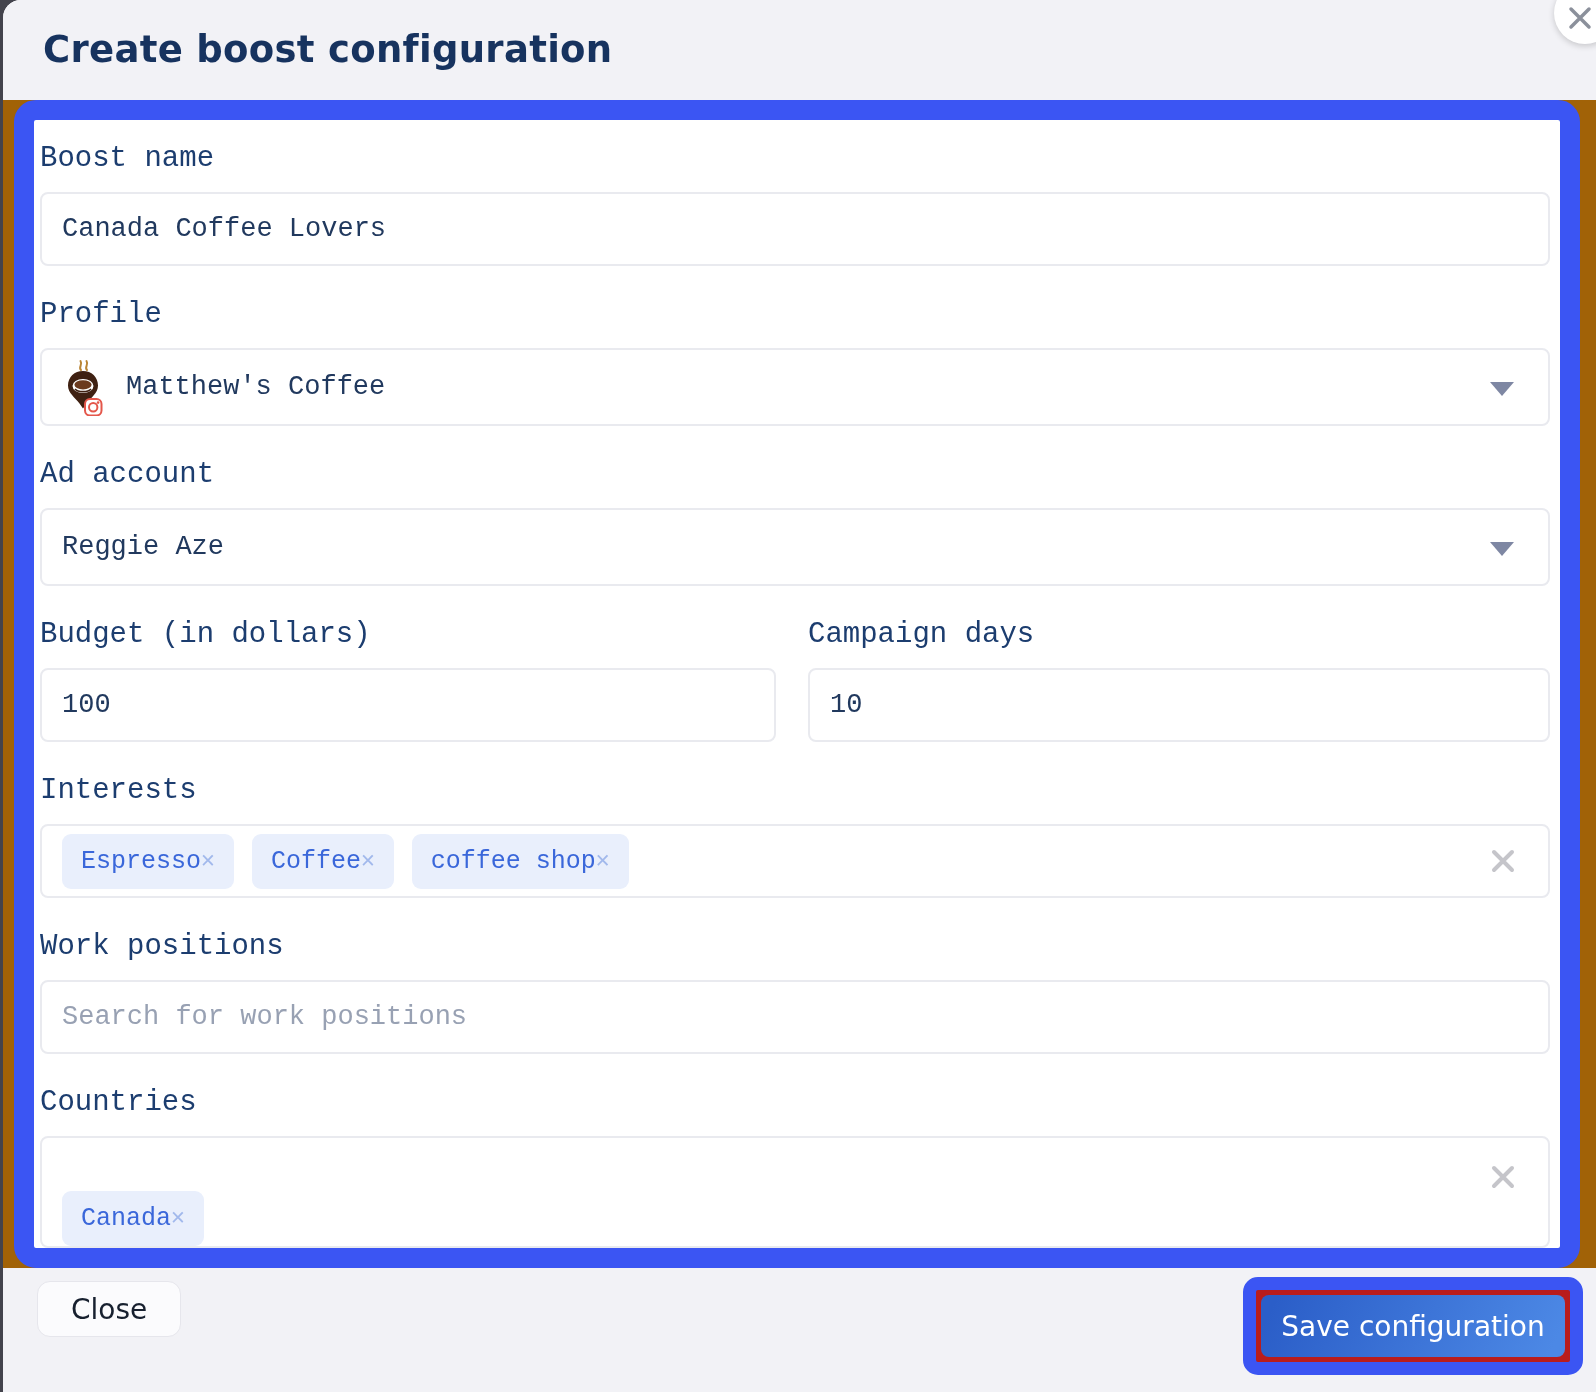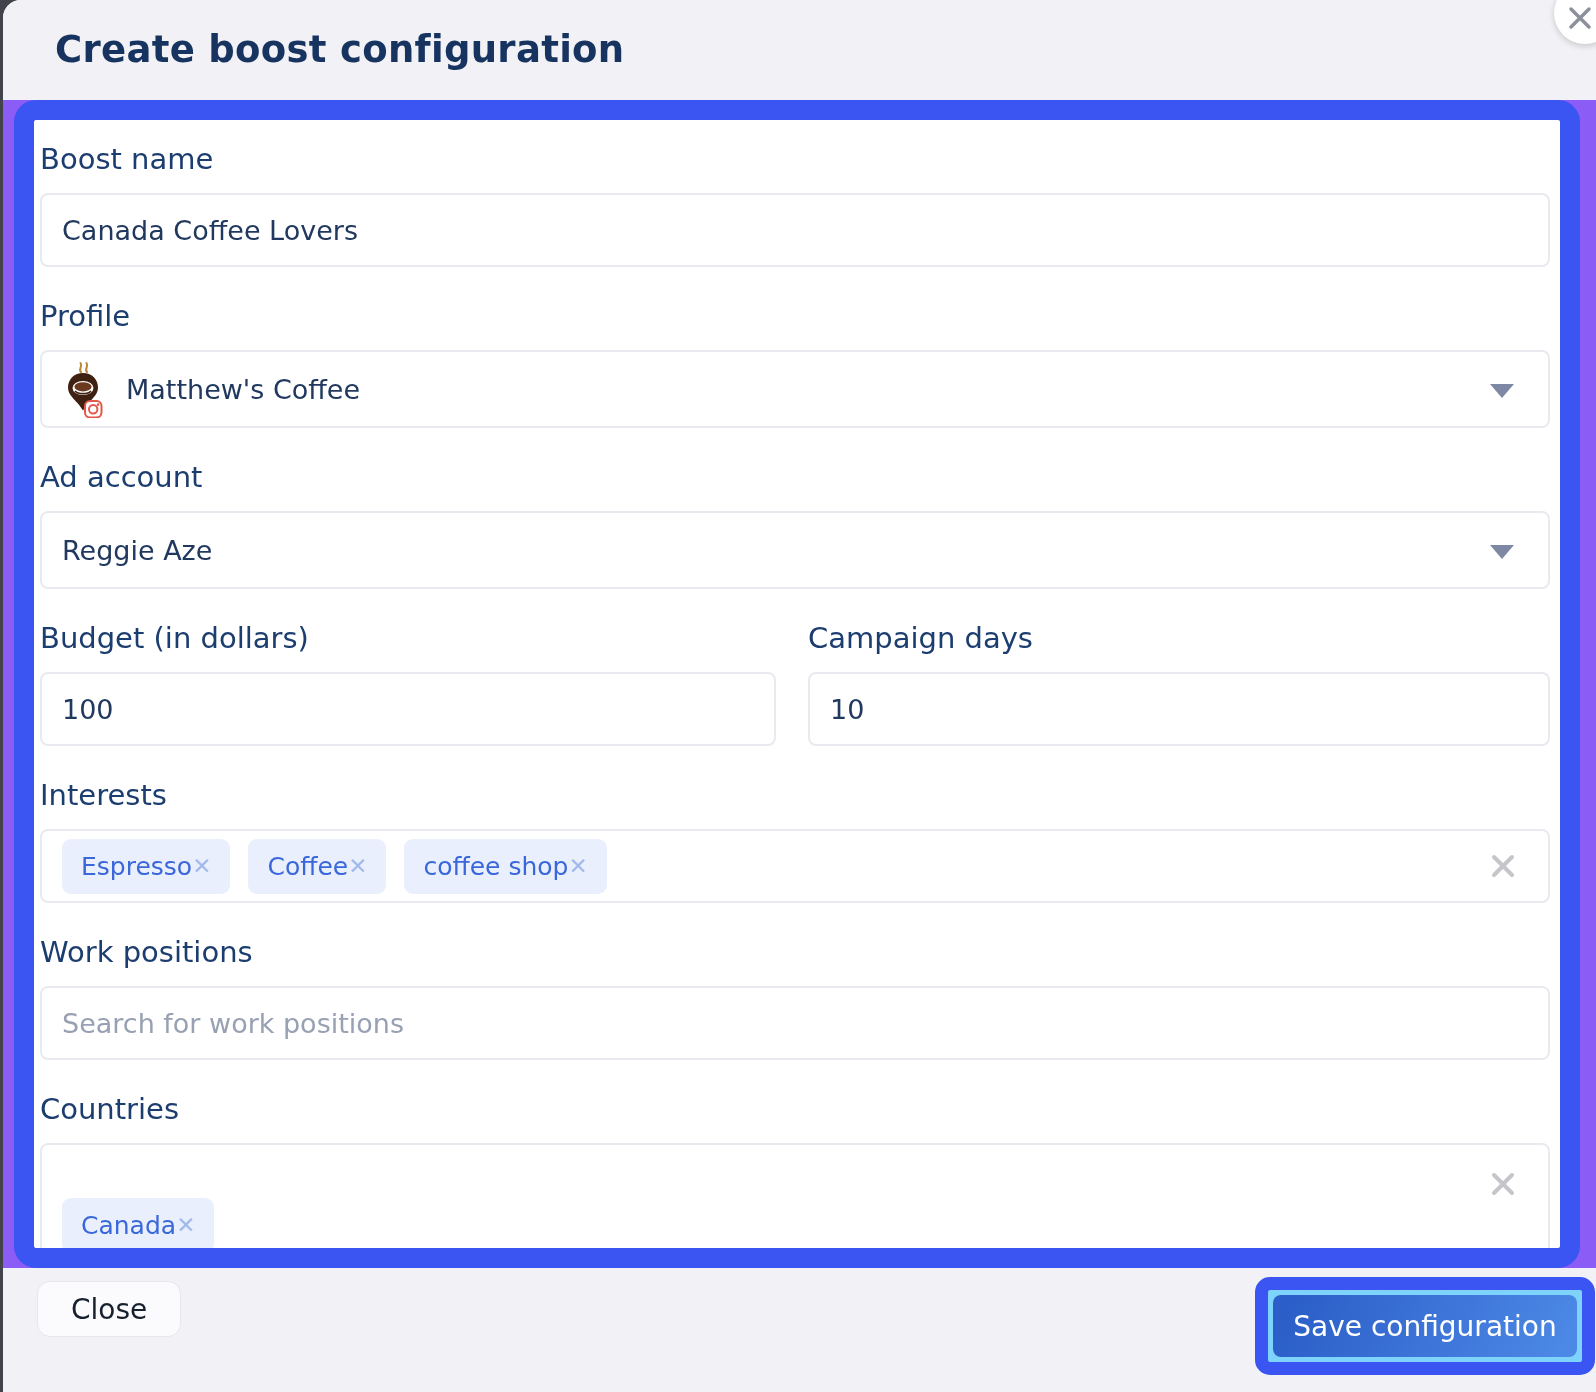--- a/index.html
+++ b/index.html
@@ -7,30 +7,30 @@
   body { font-family:"DejaVu Sans","Liberation Sans",sans-serif; background:#43434c; }
 
   .screen { position:relative; width:1596px; height:1392px; background:#43434c; overflow:hidden; }
 
   .modal { position:absolute; left:3px; top:0; right:0; bottom:0;
            background:#ffffff; border-top-left-radius:18px; overflow:hidden;
            display:flex; flex-direction:column; }
 
   
   .modal-header { flex:none; height:100px; background:#f2f2f6; position:relative; }
-  .dialog-title { position:absolute; left:52px; top:28px; font-size:37px; font-weight:600;
+  .dialog-title { position:absolute; left:40px; top:28px; font-size:37px; font-weight:600;
                   color:#17335f; letter-spacing:0.3px; }
   .corner-close { position:absolute; top:-18px; right:-20px; width:62px; height:62px;
                   background:#ffffff; border:none; border-radius:50%;
                   box-shadow:0 2px 6px rgba(0,0,0,0.18); cursor:pointer;
                   display:flex; align-items:center; justify-content:center; }
   .corner-close svg { margin-top:10px; margin-right:10px; }
 
   
-  .modal-body { flex:1; background:#8b5cf6; position:relative; }
+  .modal-body { flex:1; background:#a16207; position:relative;font-family:Liberation Mono, monospace; }
   .frame { position:absolute; left:11px; top:0; right:16px; bottom:0;
            border:20px solid #3b55f3; border-radius:22px; background:#ffffff; overflow:hidden; }
   .form { padding:22px 10px 0 6px; }
 
   .group { margin-bottom:32px; }
   .label { font-size:29px; font-weight:500; color:#1c3d6f; margin-bottom:17px; }
 
   .field { position:relative; height:74px; background:#ffffff;
            border:2px solid #e9eaef; border-radius:8px;
            display:flex; align-items:center; padding:0 20px;
@@ -57,22 +57,22 @@
              cursor:pointer; display:flex; }
   .field.tall { height:112px; align-items:flex-end; padding-top:17px; }
   .field.tall .clear-x { top:24px; transform:none; }
 
   
   .modal-footer { flex:none; height:124px; background:#f2f2f6; position:relative; }
   .close-btn { position:absolute; left:34px; top:13px; height:56px; padding:0 33px;
                background:#fbfbfd; border:1px solid #e6e6ec; border-radius:13px;
                font-size:28px; color:#17202f; cursor:pointer;
                font-family:"DejaVu Sans","Liberation Sans",sans-serif; }
-  .save-annotation { position:absolute; right:1px; top:9px; width:340px; height:98px;
-                     border:13px solid #3b55f3; border-radius:15px; background:#7dd3fc;
+  .save-annotation { position:absolute; right:13px; top:9px; width:340px; height:98px;
+                     border:13px solid #3b55f3; border-radius:15px; background:#b91c1c;
                      padding:5px; }
   .save-btn { width:100%; height:100%; border:none; border-radius:8px;
               background:linear-gradient(115deg,#2b5ec8 5%,#4c88e5 95%);
               color:#ffffff; font-size:28px; cursor:pointer;
               font-family:"DejaVu Sans","Liberation Sans",sans-serif; }
 </style>
 </head>
 <body>
 
 <div class="screen">

